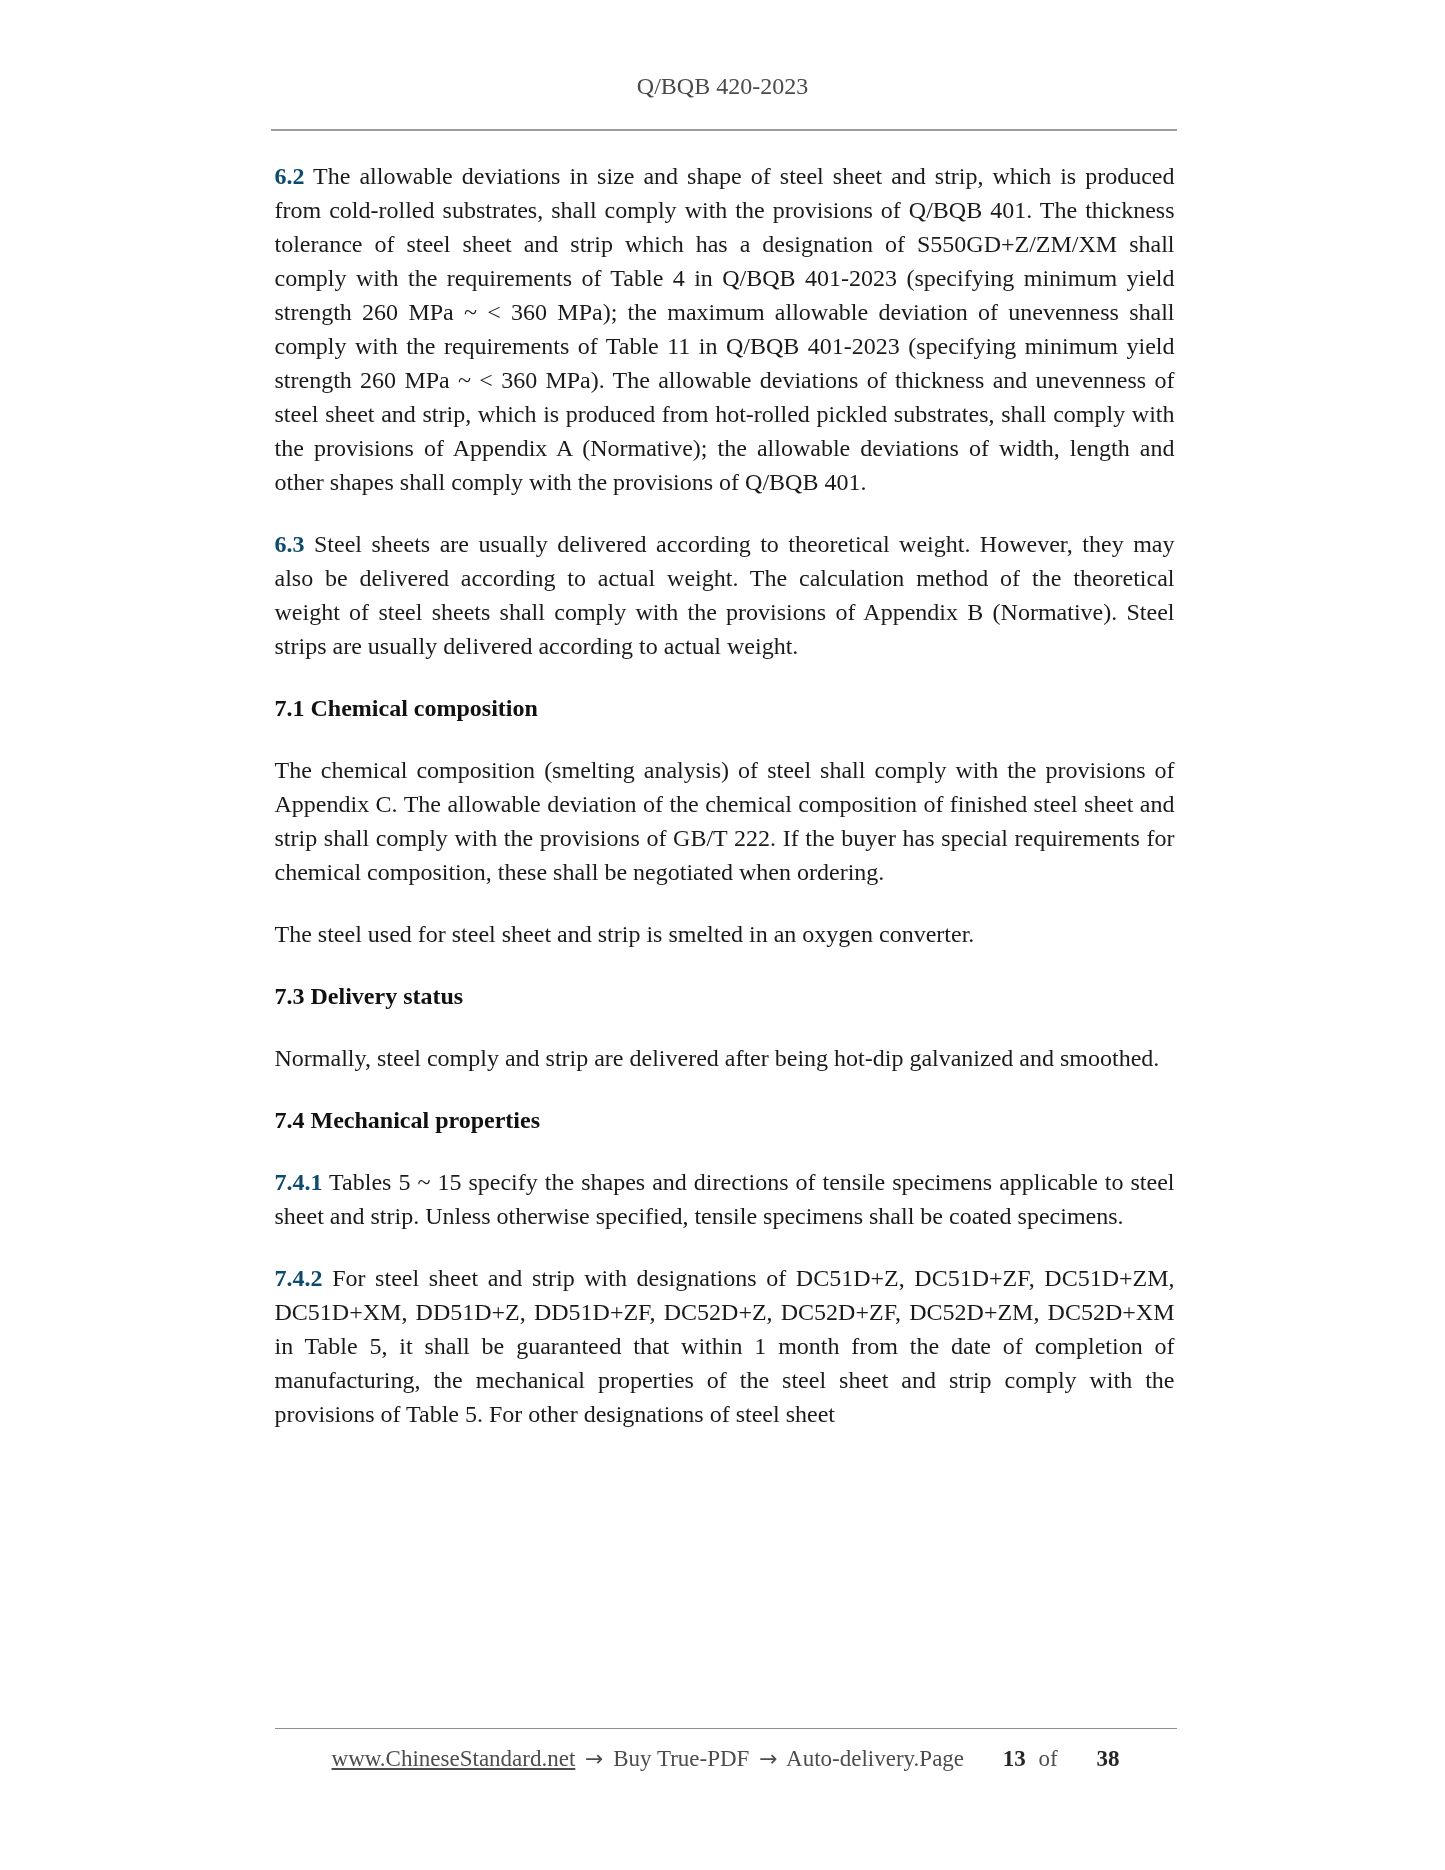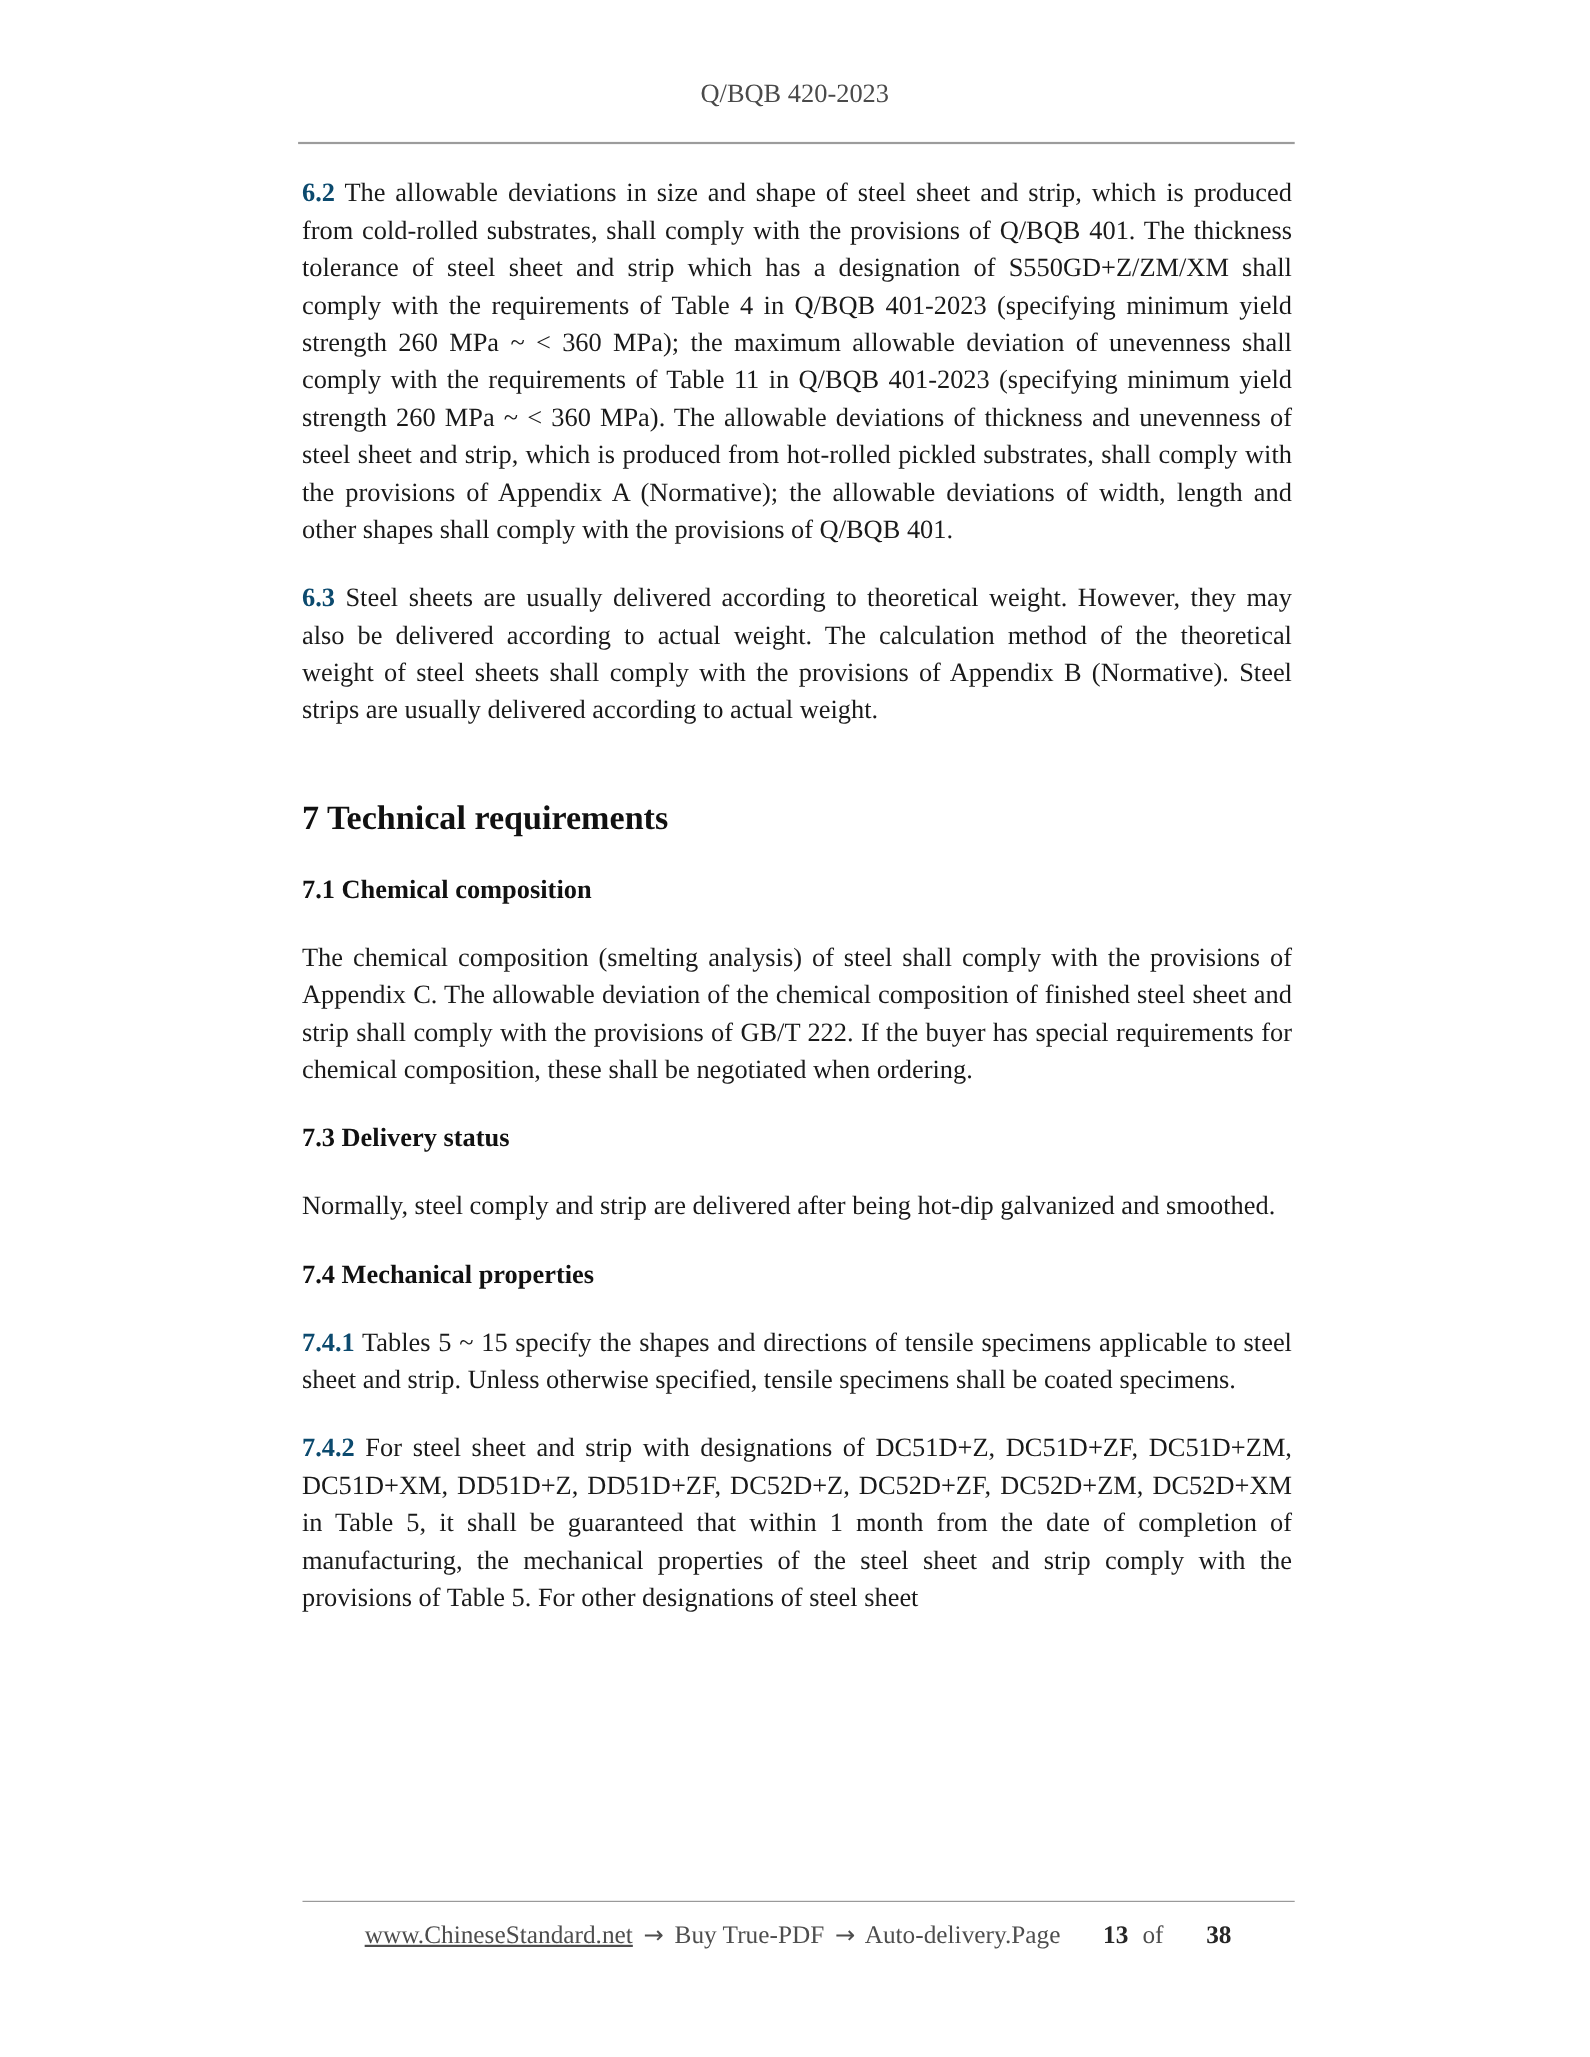--- a/index.html
+++ b/index.html
@@ -93,25 +93,25 @@
   </header>
 
   <main class="content">
 
     <p class="body-para"><b>6.2</b>
 <span>The allowable deviations in size and shape of steel sheet and strip, which is produced from cold-rolled substrates, shall comply with the provisions of Q/BQB 401. The thickness tolerance of steel sheet and strip which has a designation of S550GD+Z/ZM/XM shall comply with the requirements of Table 4 in Q/BQB 401-2023 (specifying minimum yield strength 260 MPa ~ &lt; 360 MPa); the maximum allowable deviation of unevenness shall comply with the requirements of Table 11 in Q/BQB 401-2023 (specifying minimum yield strength 260 MPa ~ &lt; 360 MPa). The allowable deviations of thickness and unevenness of steel sheet and strip, which is produced from hot-rolled pickled substrates, shall comply with the provisions of Appendix A (Normative); the allowable deviations of width, length and other shapes shall comply with the provisions of Q/BQB 401.</span></p>
 
     <p class="body-para"><b>6.3</b>
 <span>Steel sheets are usually delivered according to theoretical weight. However, they may also be delivered according to actual weight. The calculation method of the theoretical weight of steel sheets shall comply with the provisions of Appendix B (Normative). Steel strips are usually delivered according to actual weight.</span></p>
 
-    <h1 class="section-title">7 Technical requirements</h1>
 
     <h2 class="sub-title">7.1 Chemical composition</h2>
     <p class="body-para">The chemical composition (smelting analysis) of steel shall comply with the provisions of Appendix C. The allowable deviation of the chemical composition of finished steel sheet and strip shall comply with the provisions of GB/T 222. If the buyer has special requirements for chemical composition, these shall be negotiated when ordering.</p>
 
+    <p class="body-para">The steel used for steel sheet and strip is smelted in an oxygen converter.</p>
 
     <h2 class="sub-title">7.3 Delivery status</h2>
     <p class="body-para">Normally, steel comply and strip are delivered after being hot-dip galvanized and smoothed.</p>
 
     <h2 class="sub-title">7.4 Mechanical properties</h2>
 
     <p class="body-para"><b>7.4.1</b>
 <span>Tables 5 ~ 15 specify the shapes and directions of tensile specimens applicable to steel sheet and strip. Unless otherwise specified, tensile specimens shall be coated specimens.</span></p>
 
     <p class="body-para"><b>7.4.2</b>

